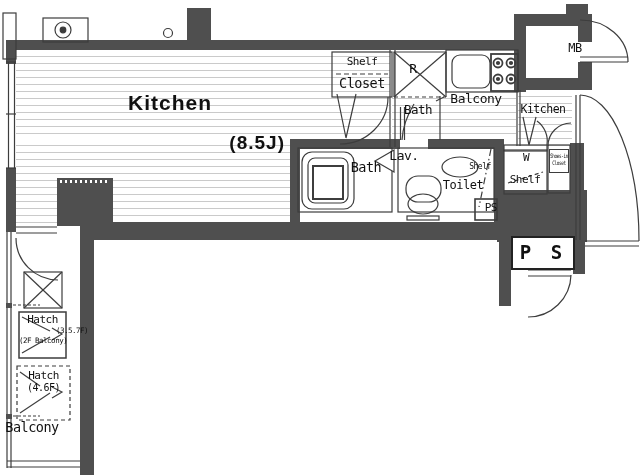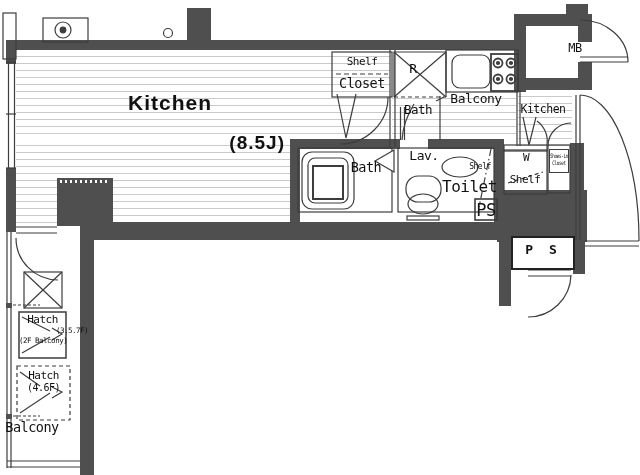--- a/index.html
+++ b/index.html
@@ -212,38 +212,38 @@
         <line x1="528" y1="270" x2="571" y2="270"></line>
           <line x1="528" y1="276" x2="571" y2="276"></line>
         <path d="M571,275 A43,43 0 0 1 528,317"></path>
       </g>
     </g>
   </svg>
 
   <div class="pillar-dots"></div>
 
   <div class="psbox"></div>
-  <div class="lbl" style="left:511px;top:243px;width:64px;font-size:13px;letter-spacing:4px;font-weight:bold;">P S</div>
+  <div class="lbl" style="left:511px;top:243px;width:64px;font-size:19px;letter-spacing:4px;font-weight:bold;">P S</div>
 
   <div class="lbl big" style="left:55px;top:92px;width:230px;font-size:21px;">Kitchen</div>
   <div class="lbl big" style="left:55px;top:133px;width:230px;font-size:19px;text-align:right;">(8.5J)</div>
 
   <div class="lbl" style="left:336px;top:56px;width:52px;font-size:11px;">Shelf</div>
   <div class="lbl" style="left:333px;top:76px;width:58px;font-size:13.5px;">Closet</div>
 
   <div class="lbl" style="left:396px;top:62px;width:34px;font-size:13px;">R</div>
   <div class="lbl" style="left:436px;top:92px;width:80px;font-size:13px;">Balcony</div>
   <div class="lbl" style="left:552px;top:42px;width:46px;font-size:12px;">MB</div>
   <div class="lbl" style="left:512px;top:103px;width:62px;font-size:11.5px;">Kitchen</div>
   <div class="lbl" style="left:396px;top:103px;width:44px;font-size:12.5px;">Bath</div>
-  <div class="lbl" style="left:402px;top:149px;width:44px;font-size:13px;">Lav.</div>
+  <div class="lbl" style="left:382px;top:149px;width:44px;font-size:13px;">Lav.</div>
   <div class="lbl" style="left:342px;top:160px;width:48px;font-size:13.5px;">Bath</div>
-  <div class="lbl" style="left:442px;top:179px;width:42px;font-size:16px;">Toilet</div>
+  <div class="lbl" style="left:442px;top:179px;width:42px;font-size:12px;">Toilet</div>
   <div class="lbl" style="left:464px;top:163px;width:32px;font-size:8px;">Shelf</div>
-  <div class="lbl" style="left:475px;top:202px;width:22px;font-size:17px;">PS</div>
+  <div class="lbl" style="left:475px;top:202px;width:22px;font-size:11px;text-align:right;">PS</div>
   <div class="lbl" style="left:512px;top:152px;width:28px;font-size:11px;">W</div>
   <div class="lbl" style="left:505px;top:174px;width:40px;font-size:11px;">Shelf</div>
 
   <div class="tinybox"></div>
   <div class="tinytxt">
     <span>Shoes-in</span><br>
     <span>Closet</span>
   </div>
 
   <div class="lbl" style="left:20px;top:314px;width:45px;font-size:11px;">Hatch</div>

